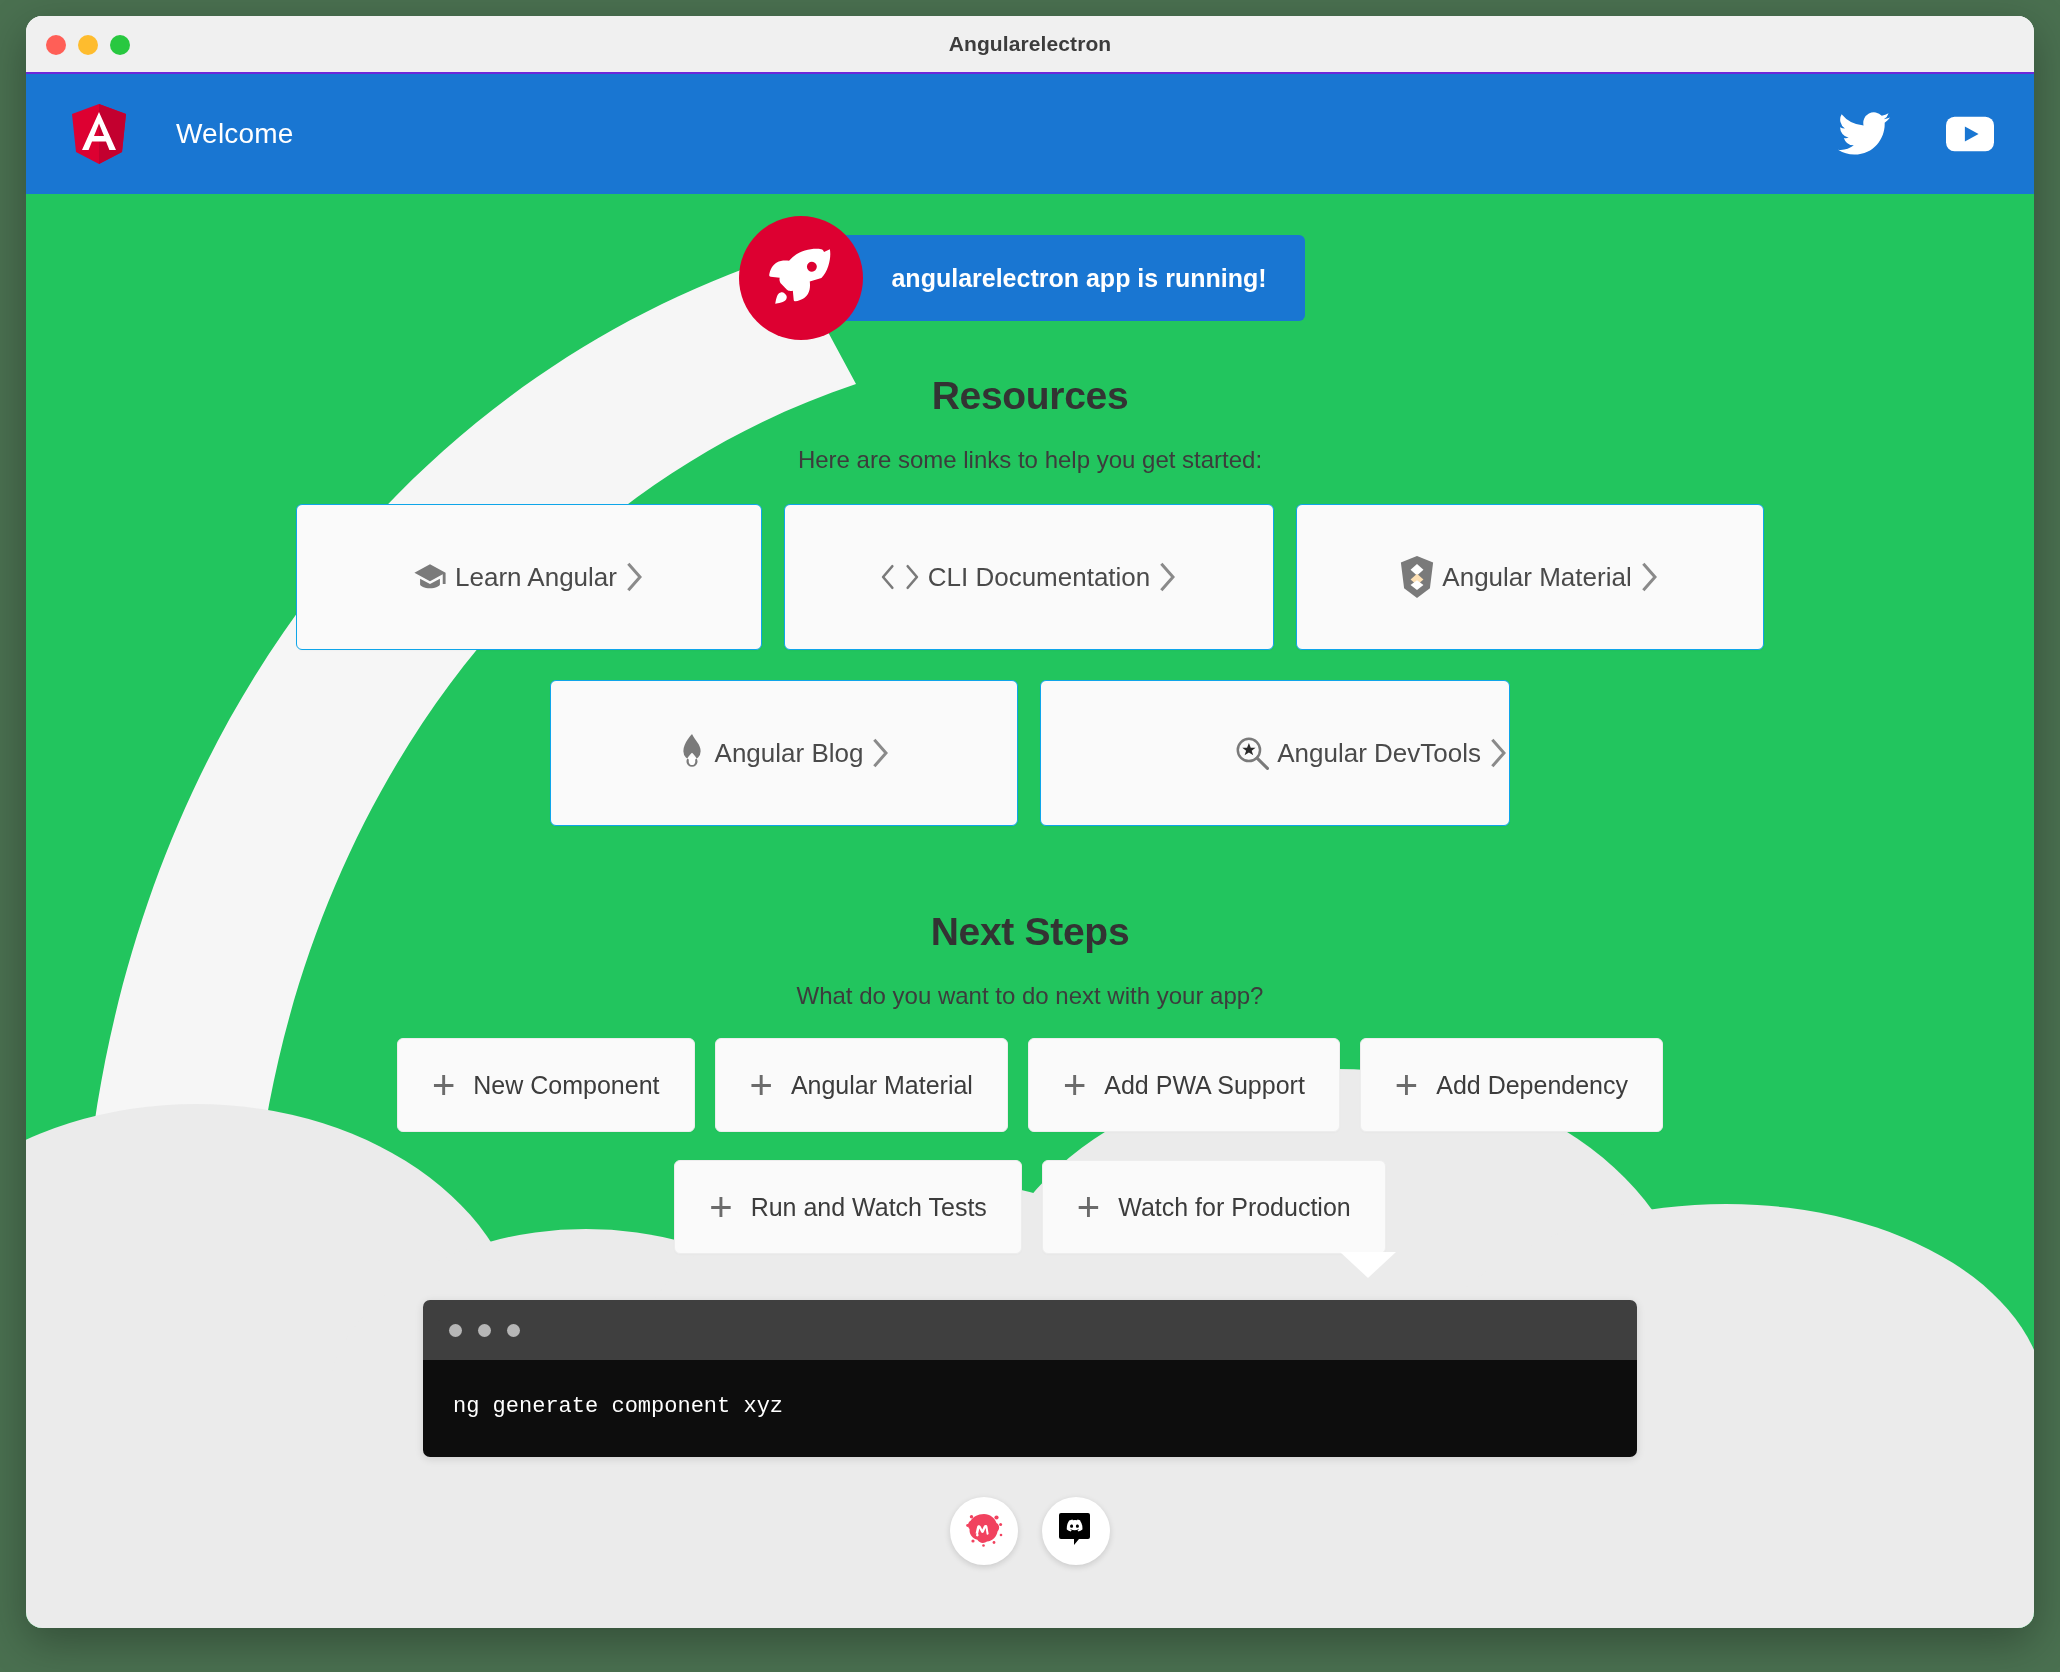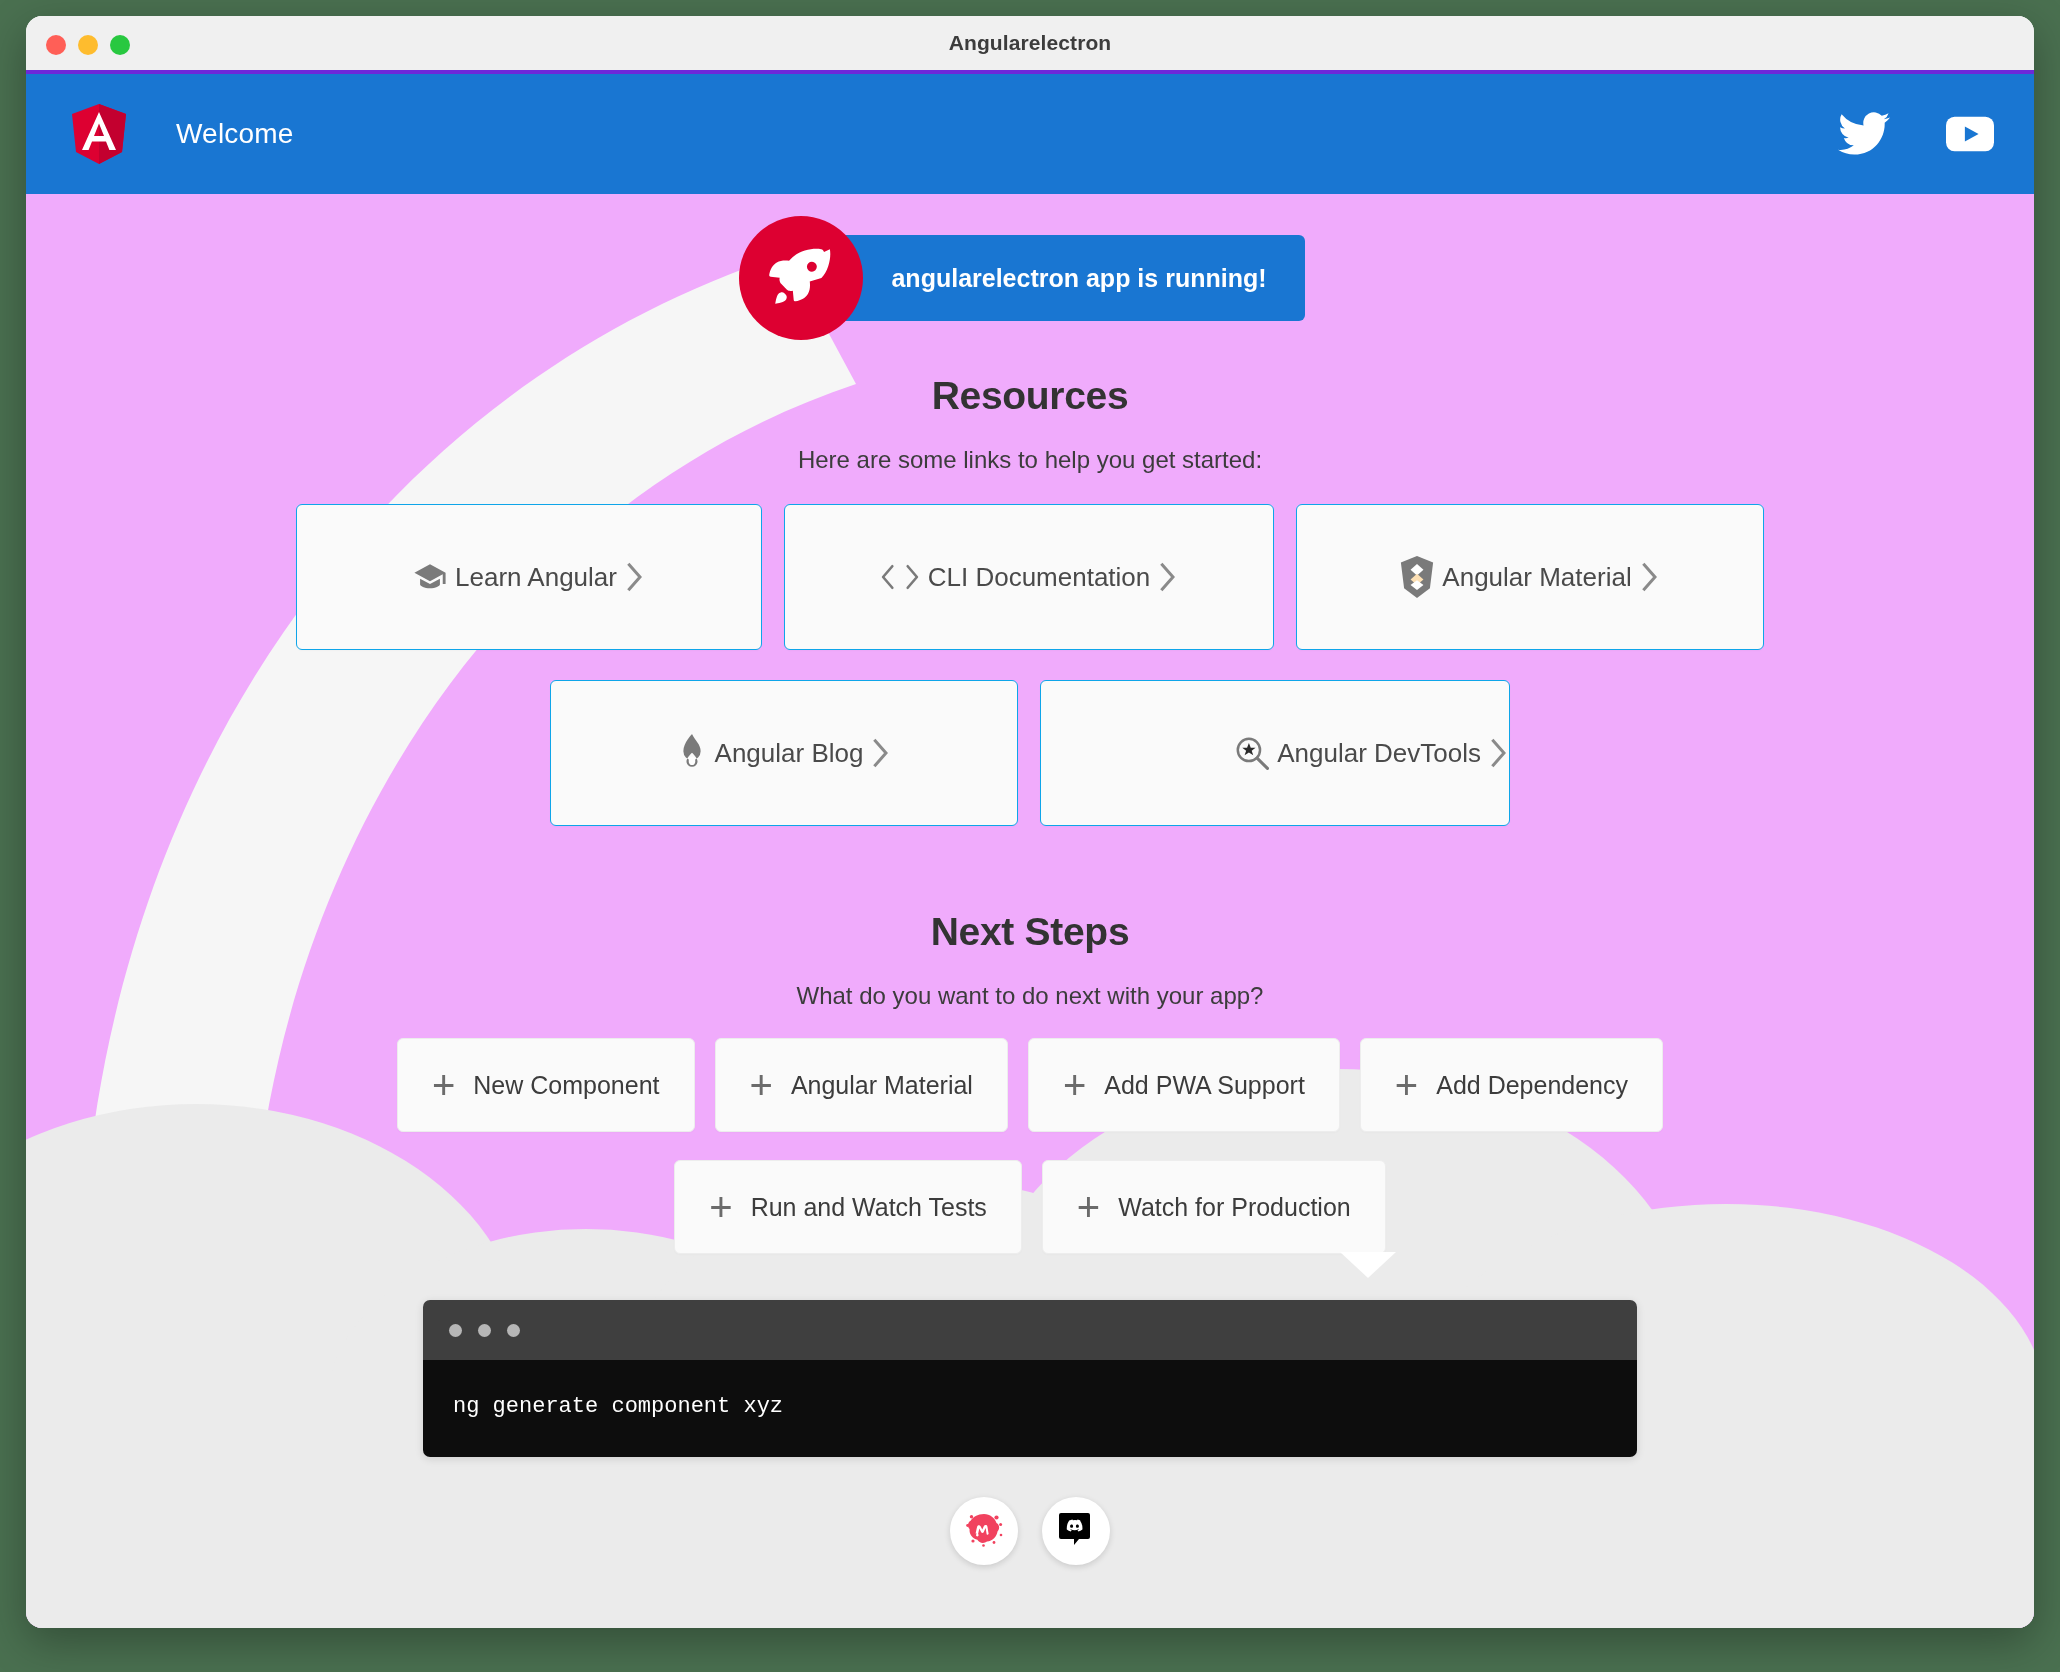--- a/index.html
+++ b/index.html
@@ -31,21 +31,21 @@
     overflow: hidden;
     background: #ffffff;
     box-shadow: 0 14px 44px rgba(0,0,0,0.30);
   }
 
   
   #titlebar {
     position: relative;
     height: 58px;
     background: #f0f0f0;
-    border-bottom: 4px solid #6d28d9;
+    border-bottom: 2px solid #6d28d9;
     display: flex;
     align-items: center;
   }
   .traffic-lights {
     position: absolute;
     left: 20px;
     top: 0;
     height: 58px;
     display: flex;
     align-items: center;
@@ -87,21 +87,21 @@
     display: flex;
     align-items: center;
     gap: 56px;
   }
   .toolbar-social a { display: block; line-height: 0; }
 
   
   #content {
     position: relative;
     height: calc(1612px - 58px - 120px);
-    background: #f0abfc;
+    background: #22c55e;
     overflow: hidden;
   }
   #bg-shapes {
     position: absolute;
     inset: 0;
     width: 100%;
     height: 100%;
     pointer-events: none;
   }
   #content-inner {

